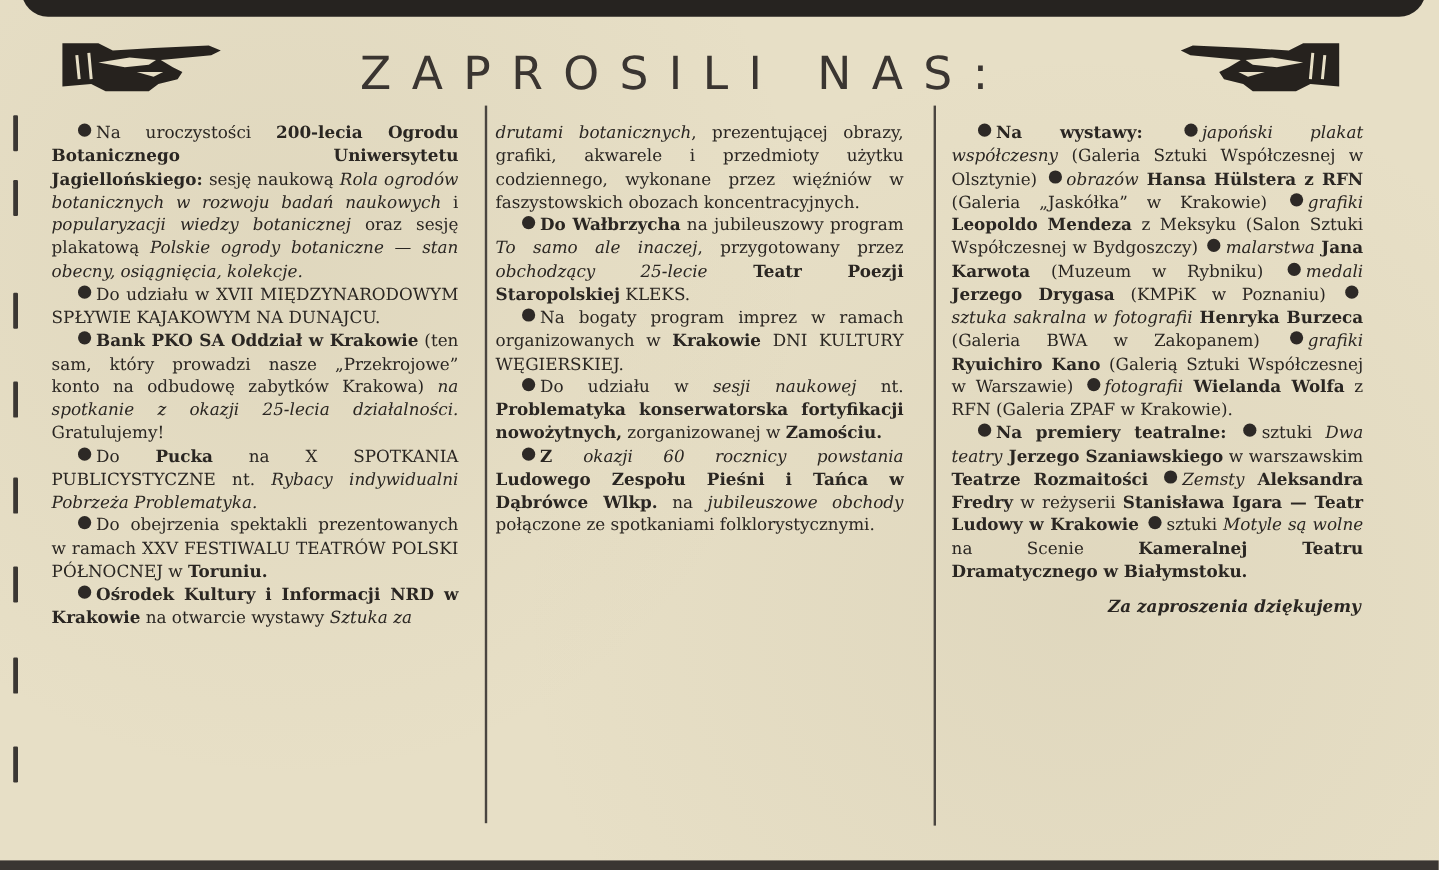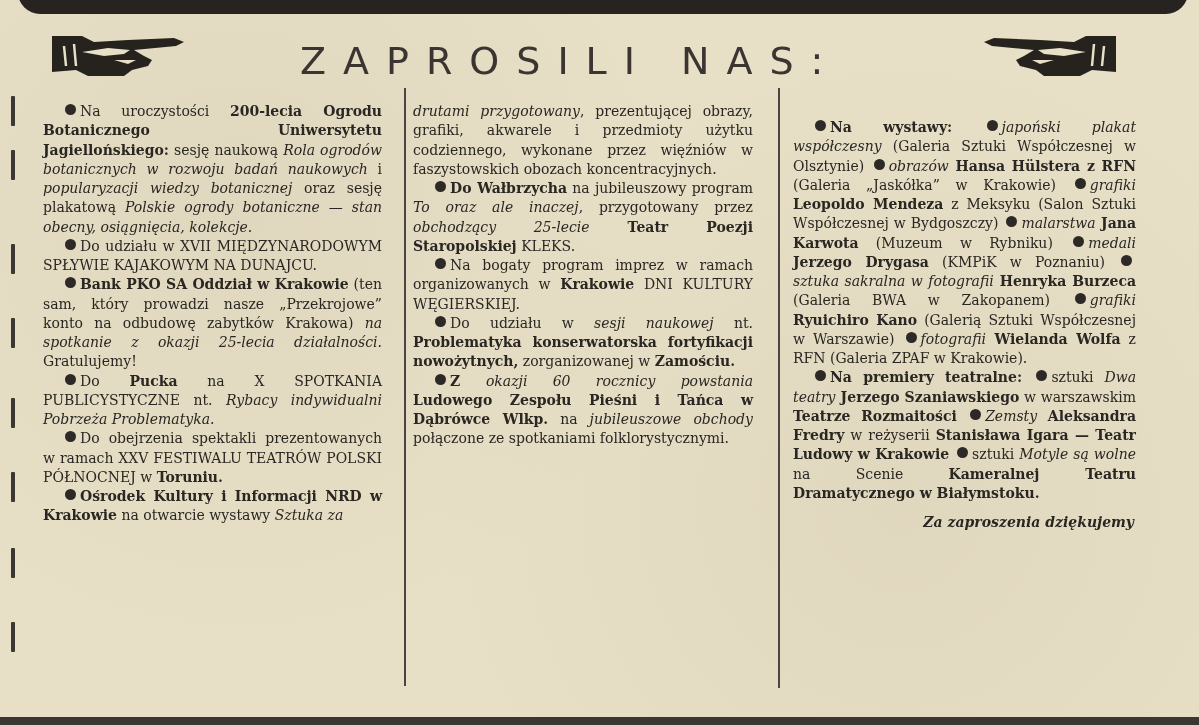--- a/index.html
+++ b/index.html
@@ -34,21 +34,21 @@
   .hand.left { left:48px; }
   .hand.right { left:980px; transform:scaleX(-1); }
   .col {
     position:absolute; top:102px;
     font-size:14px; line-height:19.25px;
     text-align:justify; hyphens:none;
   }
   .col p { margin:0 0 0 0; text-indent:22px; }
   .col1 { left:43px; width:339px; }
   .col2 { left:413px; width:340px; }
-  .col3 { left:793px; width:343px;margin-top:16px; }
+  .col3 { left:793px; width:343px; }
   .divider { position:absolute; top:88px; width:2px; background:#4a4540; }
   .d1 { left:404px; height:598px; }
   .d2 { left:778px; height:600px; }
   .b { font-weight:bold; }
   .i { font-style:italic; }
   .dot { display:inline-block; width:11px; height:11px; border-radius:50%; background:#2d2926; vertical-align:1px; margin-right:4px; }
   .dot.mid { margin-left:3px; }
   .closing { margin-top:10px !important; text-align:right; font-style:italic; font-weight:bold; text-indent:0 !important; padding-right:2px; }
 </style>
 </head>
@@ -77,22 +77,22 @@
 <div class="col col1">
     <p><span class="dot"></span><span>Na uroczystości </span><span class="b">200-lecia Ogrodu Botanicznego Uniwersytetu Jagiellońskiego:</span><span> sesję naukową </span><span class="i">Rola ogrodów botanicznych w rozwoju badań naukowych</span><span> i </span><span class="i">popularyzacji wiedzy botanicznej</span><span> oraz sesję plakatową </span><span class="i">Polskie ogrody botaniczne — stan obecny, osiągnięcia, kolekcje.</span></p>
     <p><span class="dot"></span><span>Do udziału w XVII MIĘDZYNARODOWYM SPŁYWIE KAJAKOWYM NA DUNAJCU.</span></p>
     <p><span class="dot"></span><span class="b">Bank PKO SA Oddział w Krakowie</span><span> (ten sam, który prowadzi nasze „Przekrojowe” konto na odbudowę zabytków Krakowa) </span><span class="i">na spotkanie z okazji 25-lecia działalności.</span><span> Gratulujemy!</span></p>
     <p><span class="dot"></span><span>Do </span><span class="b">Pucka</span><span> na X SPOTKANIA PUBLICYSTYCZNE nt. </span><span class="i">Rybacy indywidualni Pobrzeża Problematyka.</span></p>
     <p><span class="dot"></span><span>Do obejrzenia spektakli prezentowanych w ramach XXV FESTIWALU TEATRÓW POLSKI PÓŁNOCNEJ w </span><span class="b">Toruniu.</span></p>
     <p><span class="dot"></span><span class="b">Ośrodek Kultury i Informacji NRD w Krakowie</span><span> na otwarcie wystawy </span><span class="i">Sztuka za</span></p>
   </div>
 <div class="divider d1"></div>
 <div class="col col2">
-    <p style="text-indent: 0px;"><span class="i">drutami przygotowany</span><span>, prezentującej obrazy, grafiki, akwarele i przedmioty użytku codziennego, wykonane przez więźniów w faszystowskich obozach koncentracyjnych.</span></p>
-    <p><span class="dot"></span><span class="b">Do Wałbrzycha</span><span> na jubileuszowy program </span><span class="i">To oraz ale inaczej</span><span>, przygotowany przez </span><span class="i">obchodzący 25-lecie</span><span class="b"> Teatr Poezji Staropolskiej</span><span> KLEKS.</span></p>
+    <p style="text-indent: 0px;"><span class="i">drutami botanicznych</span><span>, prezentującej obrazy, grafiki, akwarele i przedmioty użytku codziennego, wykonane przez więźniów w faszystowskich obozach koncentracyjnych.</span></p>
+    <p><span class="dot"></span><span class="b">Do Wałbrzycha</span><span> na jubileuszowy program </span><span class="i">To samo ale inaczej</span><span>, przygotowany przez </span><span class="i">obchodzący 25-lecie</span><span class="b"> Teatr Poezji Staropolskiej</span><span> KLEKS.</span></p>
     <p><span class="dot"></span><span>Na bogaty program imprez w ramach organizowanych w </span><span class="b">Krakowie</span><span> DNI KULTURY WĘGIERSKIEJ.</span></p>
     <p><span class="dot"></span><span>Do udziału w </span><span class="i">sesji naukowej</span><span> nt. </span><span class="b">Problematyka konserwatorska fortyfikacji nowożytnych,</span><span> zorganizowanej w </span><span class="b">Zamościu.</span></p>
     <p><span class="dot"></span><span class="b">Z </span><span class="i">okazji 60 rocznicy powstania</span><span class="b"> Ludowego Zespołu Pieśni i Tańca w Dąbrówce Wlkp.</span><span> na </span><span class="i">jubileuszowe obchody</span><span> połączone ze spotkaniami folklorystycznymi.</span></p>
   </div>
 <div class="divider d2"></div>
 <div class="col col3">
     <p><span class="dot"></span><span class="b">Na wystawy: </span><span class="dot mid"></span><span class="i">japoński plakat współczesny</span><span> (Galeria Sztuki Współczesnej w Olsztynie) </span><span class="dot mid"></span><span class="i">obrazów</span><span class="b"> Hansa Hülstera z RFN</span><span> (Galeria „Jaskółka” w Krakowie) </span><span class="dot mid"></span><span class="i">grafiki</span><span class="b"> Leopoldo Mendeza</span><span> z Meksyku (Salon Sztuki Współczesnej w Bydgoszczy) </span><span class="dot mid"></span><span class="i">malarstwa</span><span class="b"> Jana Karwota</span><span> (Muzeum w Rybniku) </span><span class="dot mid"></span><span class="i">medali</span><span class="b"> Jerzego Drygasa</span><span> (KMPiK w Poznaniu) </span><span class="dot mid"></span><span class="i">sztuka sakralna w fotografii</span><span class="b"> Henryka Burzeca</span><span> (Galeria BWA w Zakopanem) </span><span class="dot mid"></span><span class="i">grafiki</span><span class="b"> Ryuichiro Kano</span><span> (Galerią Sztuki Współczesnej w Warszawie) </span><span class="dot mid"></span><span class="i">fotografii</span><span class="b"> Wielanda Wolfa</span><span> z RFN (Galeria ZPAF w Krakowie).</span></p>
     <p><span class="dot"></span><span class="b">Na premiery teatralne: </span><span class="dot mid"></span><span>sztuki </span><span class="i">Dwa teatry</span><span class="b"> Jerzego Szaniawskiego</span><span> w warszawskim </span><span class="b">Teatrze Rozmaitości</span><span> </span><span class="dot mid"></span><span class="i">Zemsty</span><span class="b"> Aleksandra Fredry</span><span> w reżyserii </span><span class="b">Stanisława Igara — Teatr Ludowy w Krakowie</span><span> </span><span class="dot mid"></span><span>sztuki </span><span class="i">Motyle są wolne</span><span> na Scenie </span><span class="b">Kameralnej Teatru Dramatycznego w Białymstoku.</span></p>
     <p class="closing">Za zaproszenia dziękujemy</p>
   </div>

